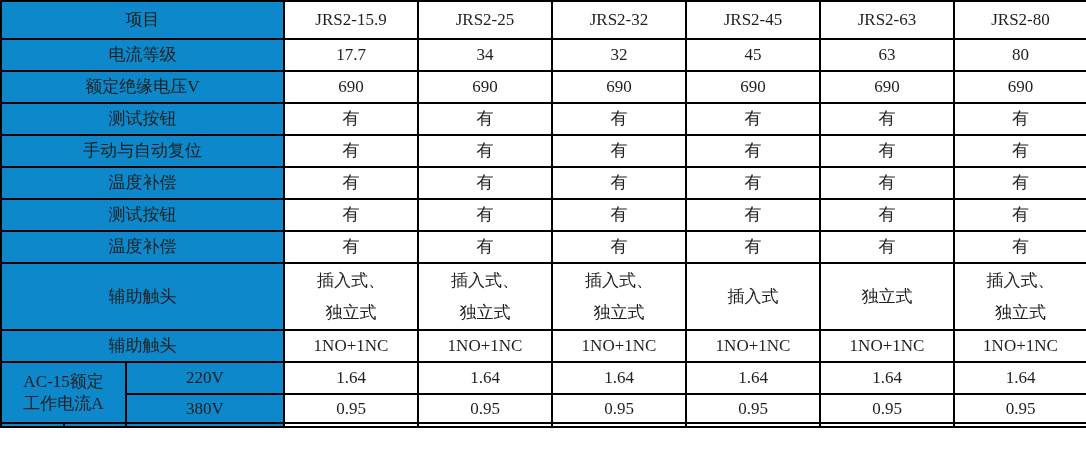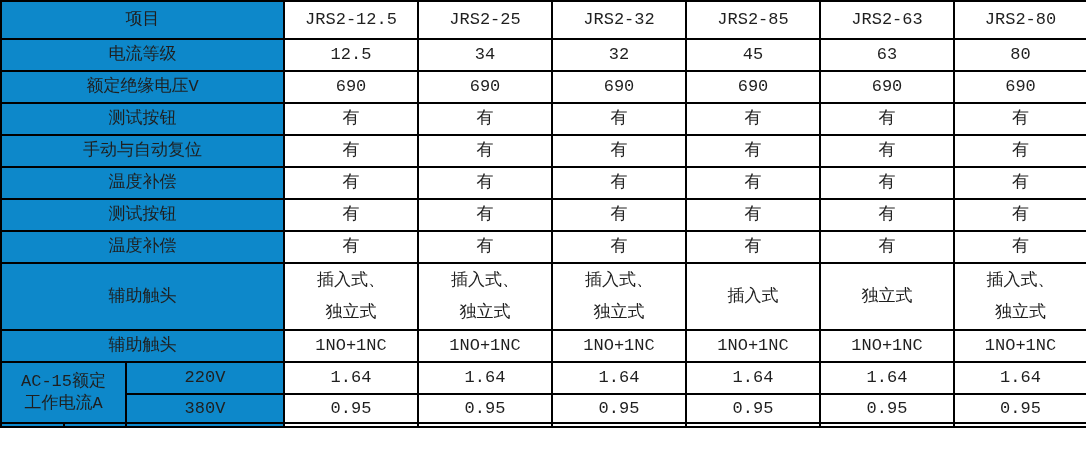--- a/index.html
+++ b/index.html
@@ -6,21 +6,21 @@
     margin: 0;
     padding: 0;
     background: #ffffff;
     width: 1086px;
   }
   .table-wrap {
     width: 1086px;
     height: 452px;
     overflow: hidden;
     position: relative;
-    font-family: Liberation Mono, monospace;
+    font-family: Liberation Serif, serif;
   }
   table.spec {
     border-collapse: collapse;
     table-layout: fixed;
     width: 1086px;
   }
   table.spec td {
     border: 2px solid #000000;
     padding: 0;
     text-align: center;
@@ -60,31 +60,31 @@
         <col style="width:134px">
         <col style="width:134px">
     <col style="width:134px">
         <col style="width:134px">
         <col style="width:133px">
   </colgroup>
 
   <tbody>
         <tr class="r-header">
     <td colspan="3" class="blue">项目</td>
-    <td class="white">JRS2-12.5</td>
+    <td class="white">JRS2-15.9</td>
     <td class="white">JRS2-25</td>
     <td class="white">JRS2-32</td>
-    <td class="white">JRS2-85</td>
+    <td class="white">JRS2-45</td>
     <td class="white">JRS2-63</td>
     <td class="white">JRS2-80</td>
   </tr>
 
   <tr class="r-std">
     <td colspan="3" class="blue">电流等级</td>
-    <td class="white">12.5</td>
+    <td class="white">17.7</td>
     <td class="white">34</td>
     <td class="white">32</td>
     <td class="white">45</td>
     <td class="white">63</td>
     <td class="white">80</td>
   </tr>
 
   <tr class="r-std">
     <td colspan="3" class="blue">额定绝缘电压V</td>
     <td class="white">690</td>

